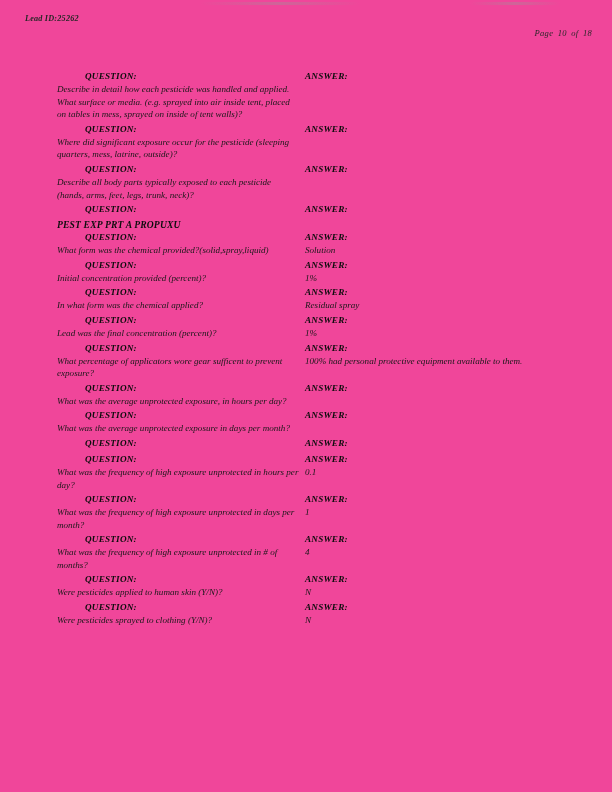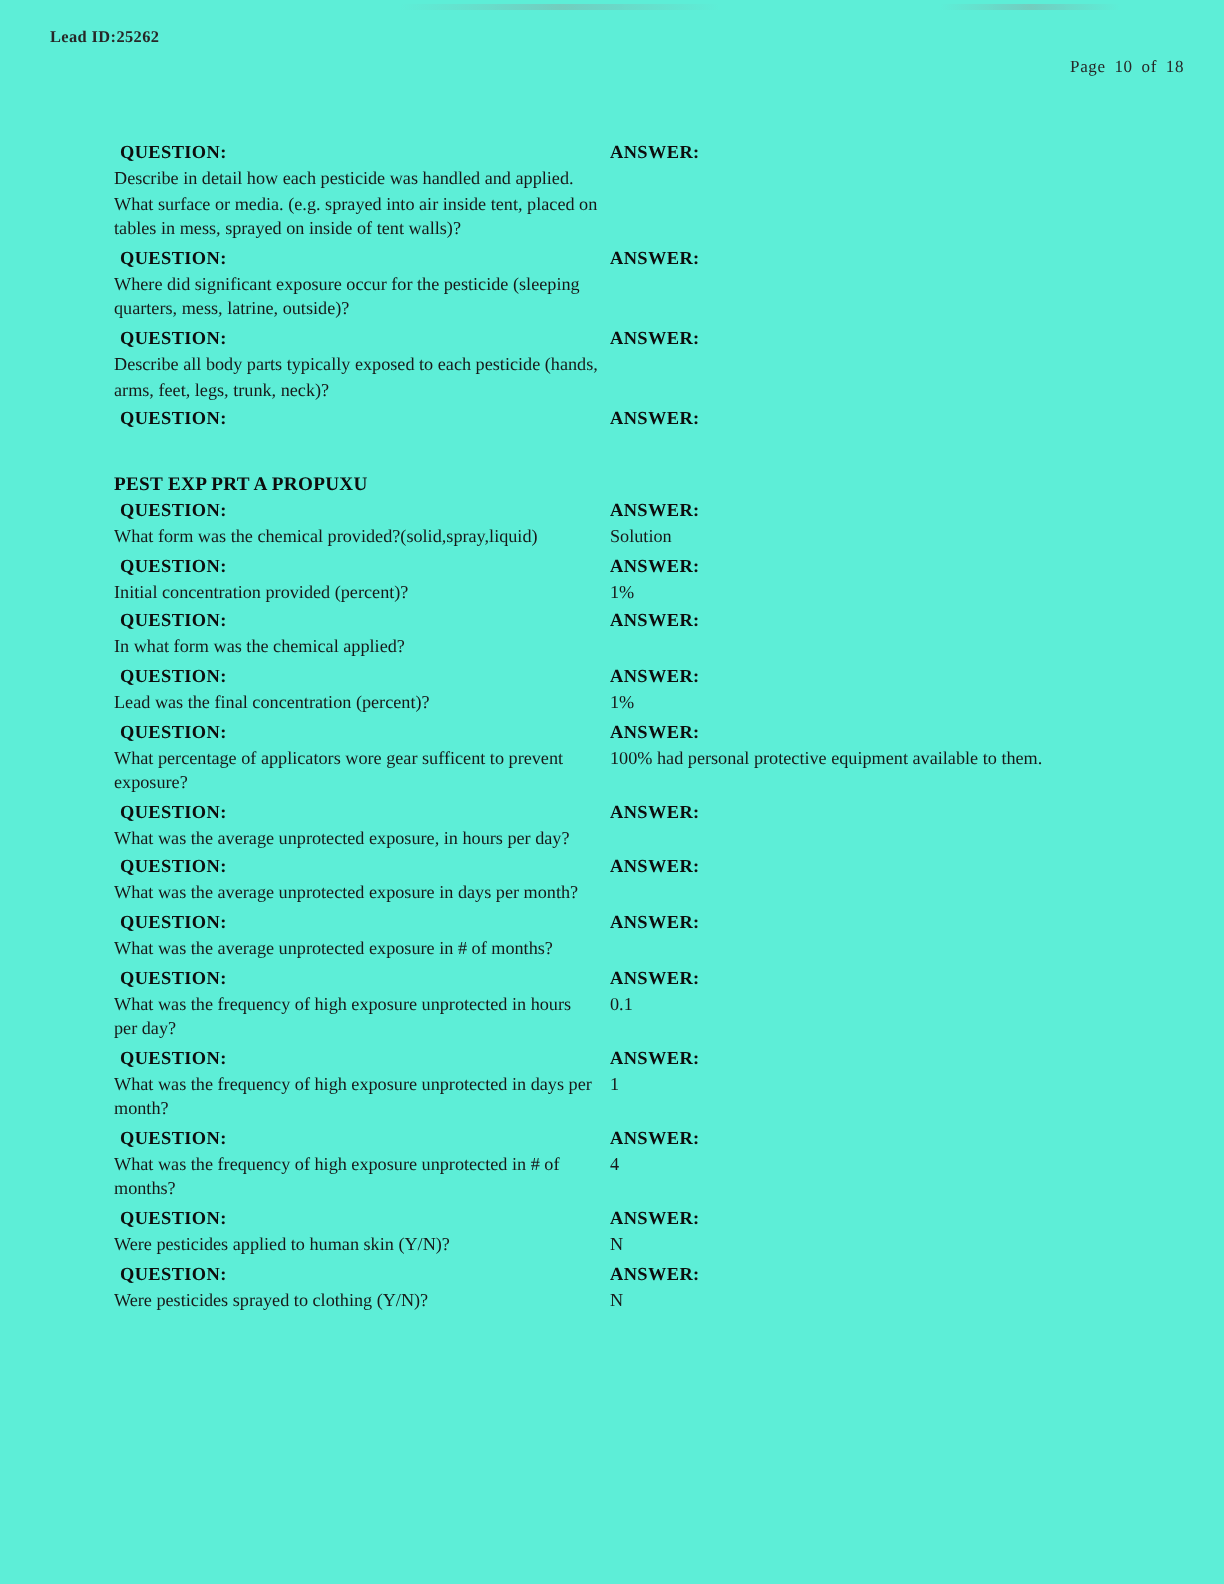--- a/index.html
+++ b/index.html
@@ -12,21 +12,22 @@
     height: 792px;
     position: relative;
     font-family: "Liberation Serif", "DejaVu Serif", serif;
     color: #1a1a1a;
     overflow: hidden;
   }
 
   .page {
     position: absolute;
     inset: 0;
-    background: #5eead4;
+    background: #ec4899;
+    font-style: italic;
   }
 
   
   .scan-artifact {
     position: absolute;
     top: 2px;
     height: 3px;
     background: linear-gradient(to right, rgba(160,160,160,0), rgba(150,150,150,.55), rgba(160,160,160,0));
     opacity: .7;
   }
@@ -63,21 +64,21 @@
     position: absolute;
     left: 57px;
     top: 70px;
     right: 18px;
   }
 
   .section-title {
     font-size: 9.6px;
     font-weight: bold;
     letter-spacing: .15px;
-    margin: 20px 0 1px 0;
+    margin: 2px 0 1px 0;
     color: #111;
   }
 
   .qa-row {
     position: relative;
     display: flex;
     align-items: flex-start;
     margin-bottom: 2px;
   }
   .q-col {
@@ -91,21 +92,21 @@
     padding-left: 0px;
   }
 
   .label {
     font-size: 9.2px;
     font-weight: bold;
     letter-spacing: .2px;
     line-height: 13px;
     color: #111;
   }
-  .q-col .label { padding-left: 3px; }
+  .q-col .label { padding-left: 3px; margin-left: 25px; }
 
   .qtext {
     font-size: 9.1px;
     line-height: 12.6px;
     color: #1c1c1c;
   }
   .atext {
     font-size: 9.1px;
     line-height: 12.6px;
     color: #1c1c1c;
@@ -200,20 +201,21 @@
             <div class="atext">1%</div>
           </div>
         </div>
         <div class="qa-row">
           <div class="q-col">
             <div class="label">QUESTION:</div>
             <div class="qtext">In what form was the chemical applied?</div>
           </div>
           <div class="a-col">
             <div class="label">ANSWER:</div>
+            <div class="atext">Residual spray</div>
           </div>
         </div>
         <div class="qa-row">
           <div class="q-col">
             <div class="label">QUESTION:</div>
             <div class="qtext">Lead was the final concentration (percent)?</div>
           </div>
           <div class="a-col">
             <div class="label">ANSWER:</div>
             <div class="atext">1%</div>
@@ -244,21 +246,20 @@
             <div class="qtext">What was the average unprotected exposure in days per month?</div>
           </div>
           <div class="a-col">
             <div class="label">ANSWER:</div>
             <div class="atext"></div>
           </div>
         </div>
         <div class="qa-row">
           <div class="q-col">
             <div class="label">QUESTION:</div>
-            <div class="qtext">What was the average unprotected exposure in # of months?</div>
           </div>
           <div class="a-col">
             <div class="label">ANSWER:</div>
             <div class="atext"></div>
           </div>
         </div>
         <div class="qa-row">
           <div class="q-col">
             <div class="label">QUESTION:</div>
             <div class="qtext">What was the frequency of high exposure unprotected in hours per day?</div>

